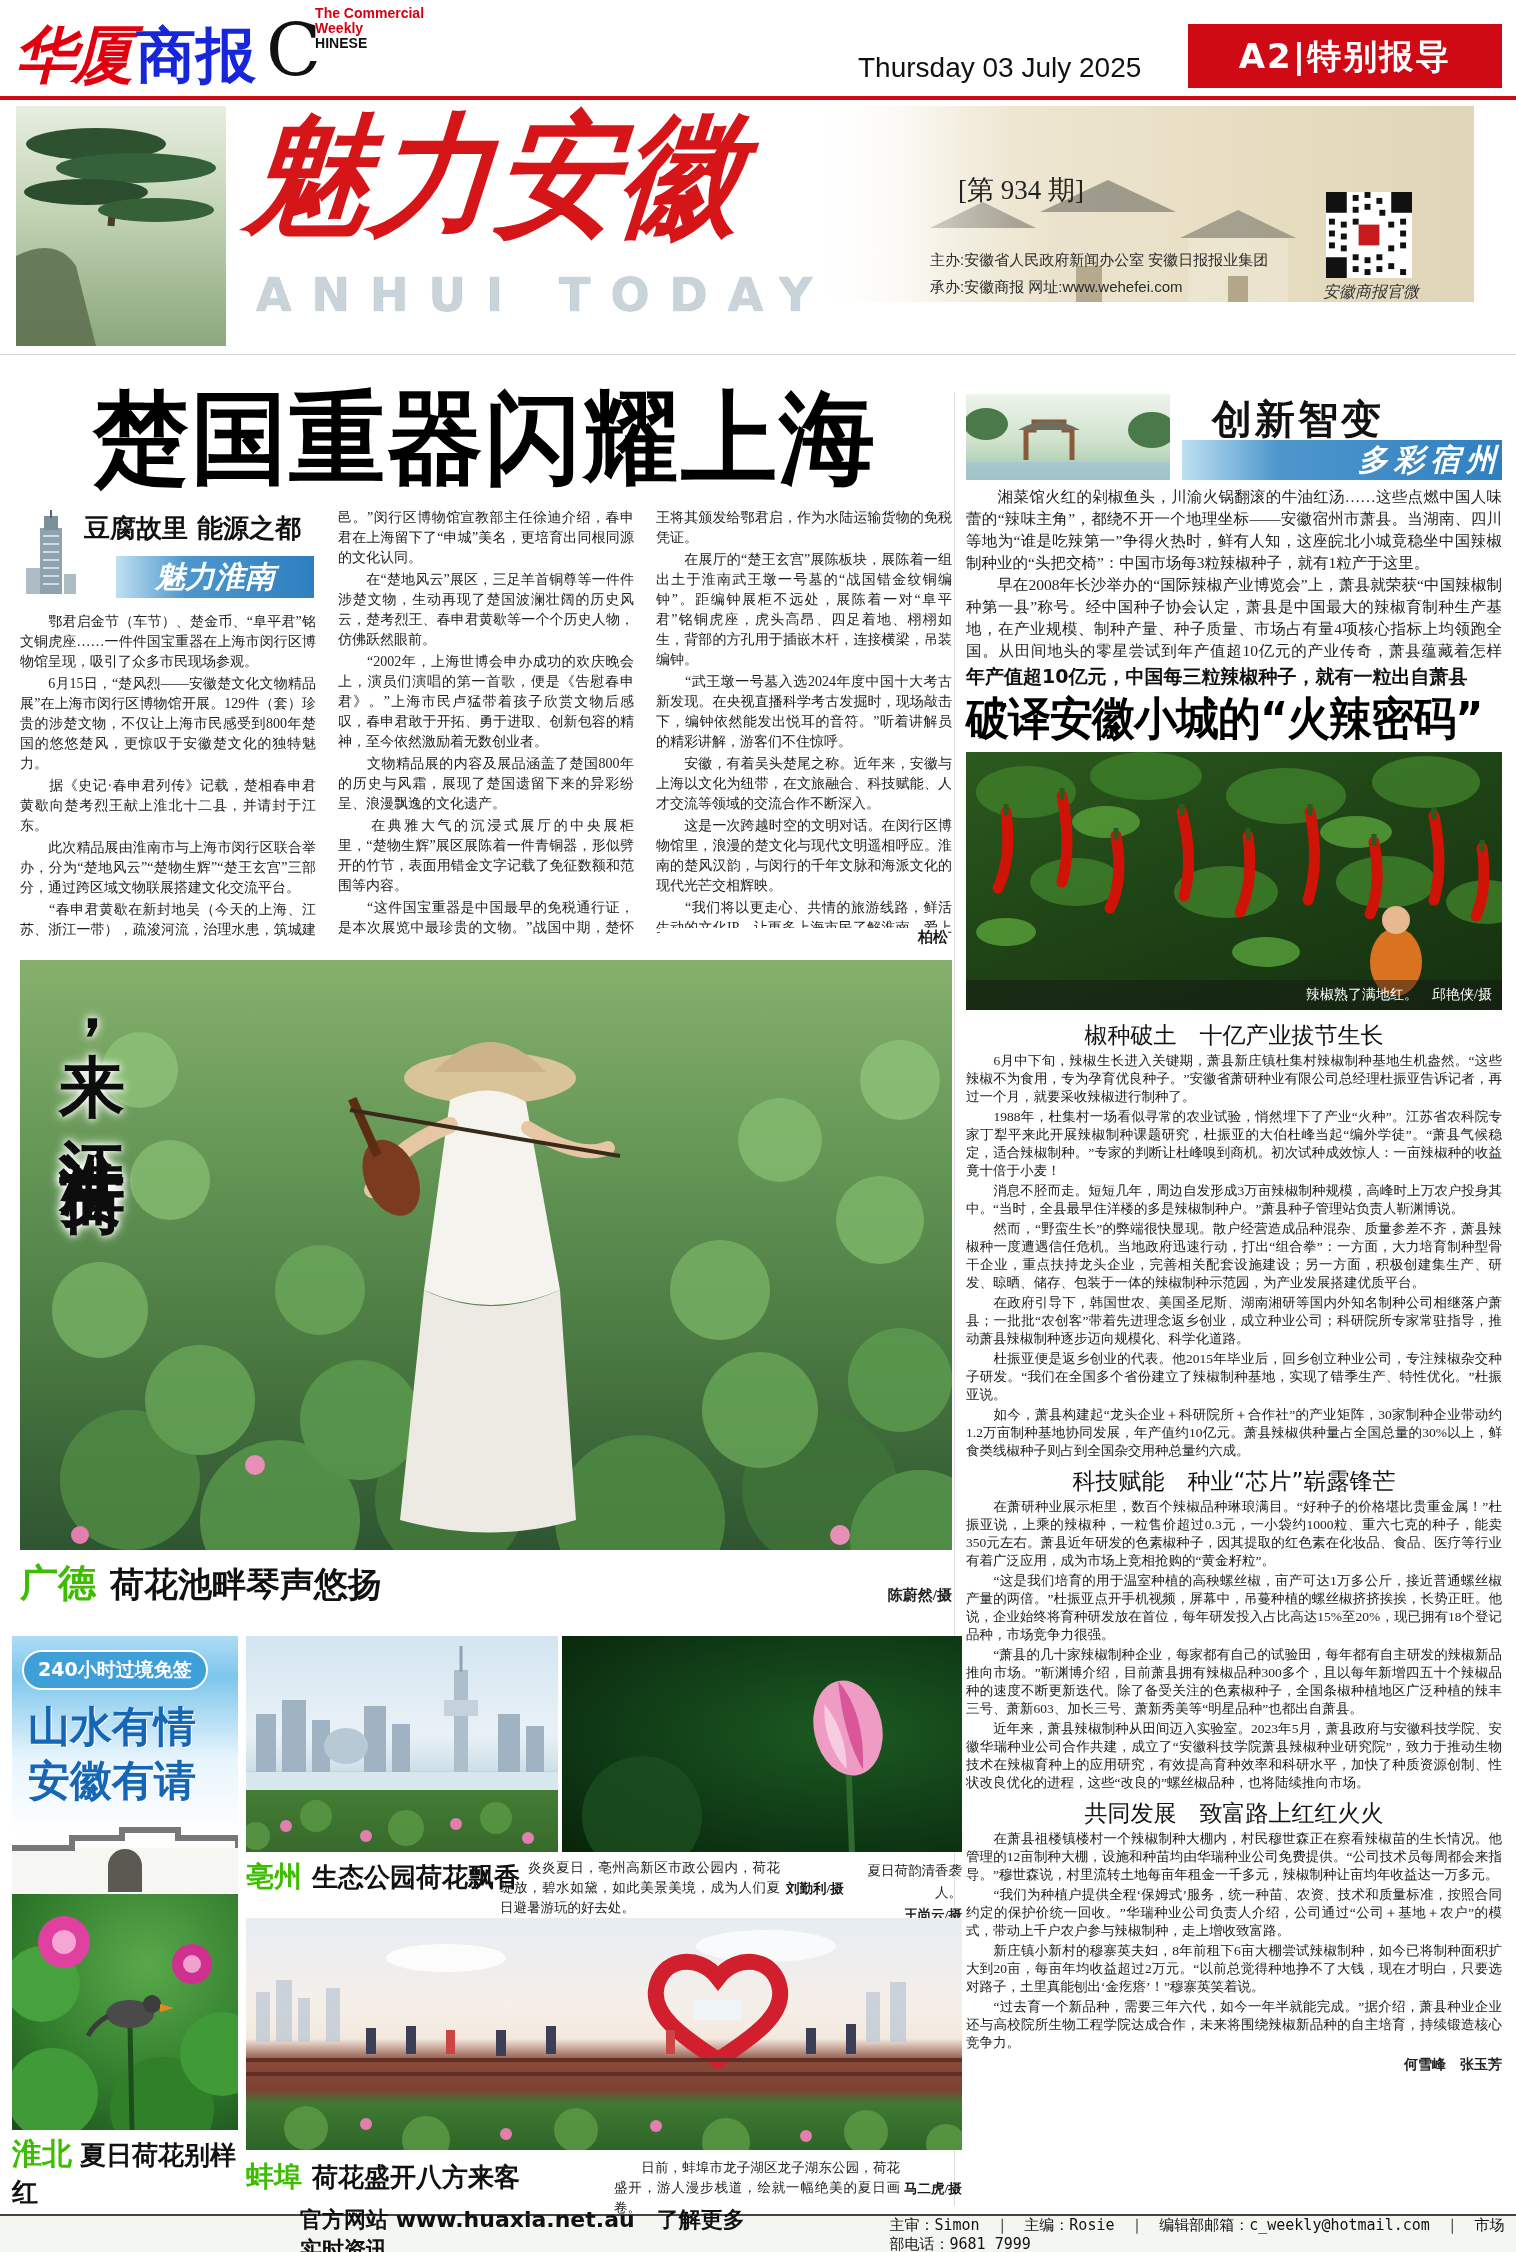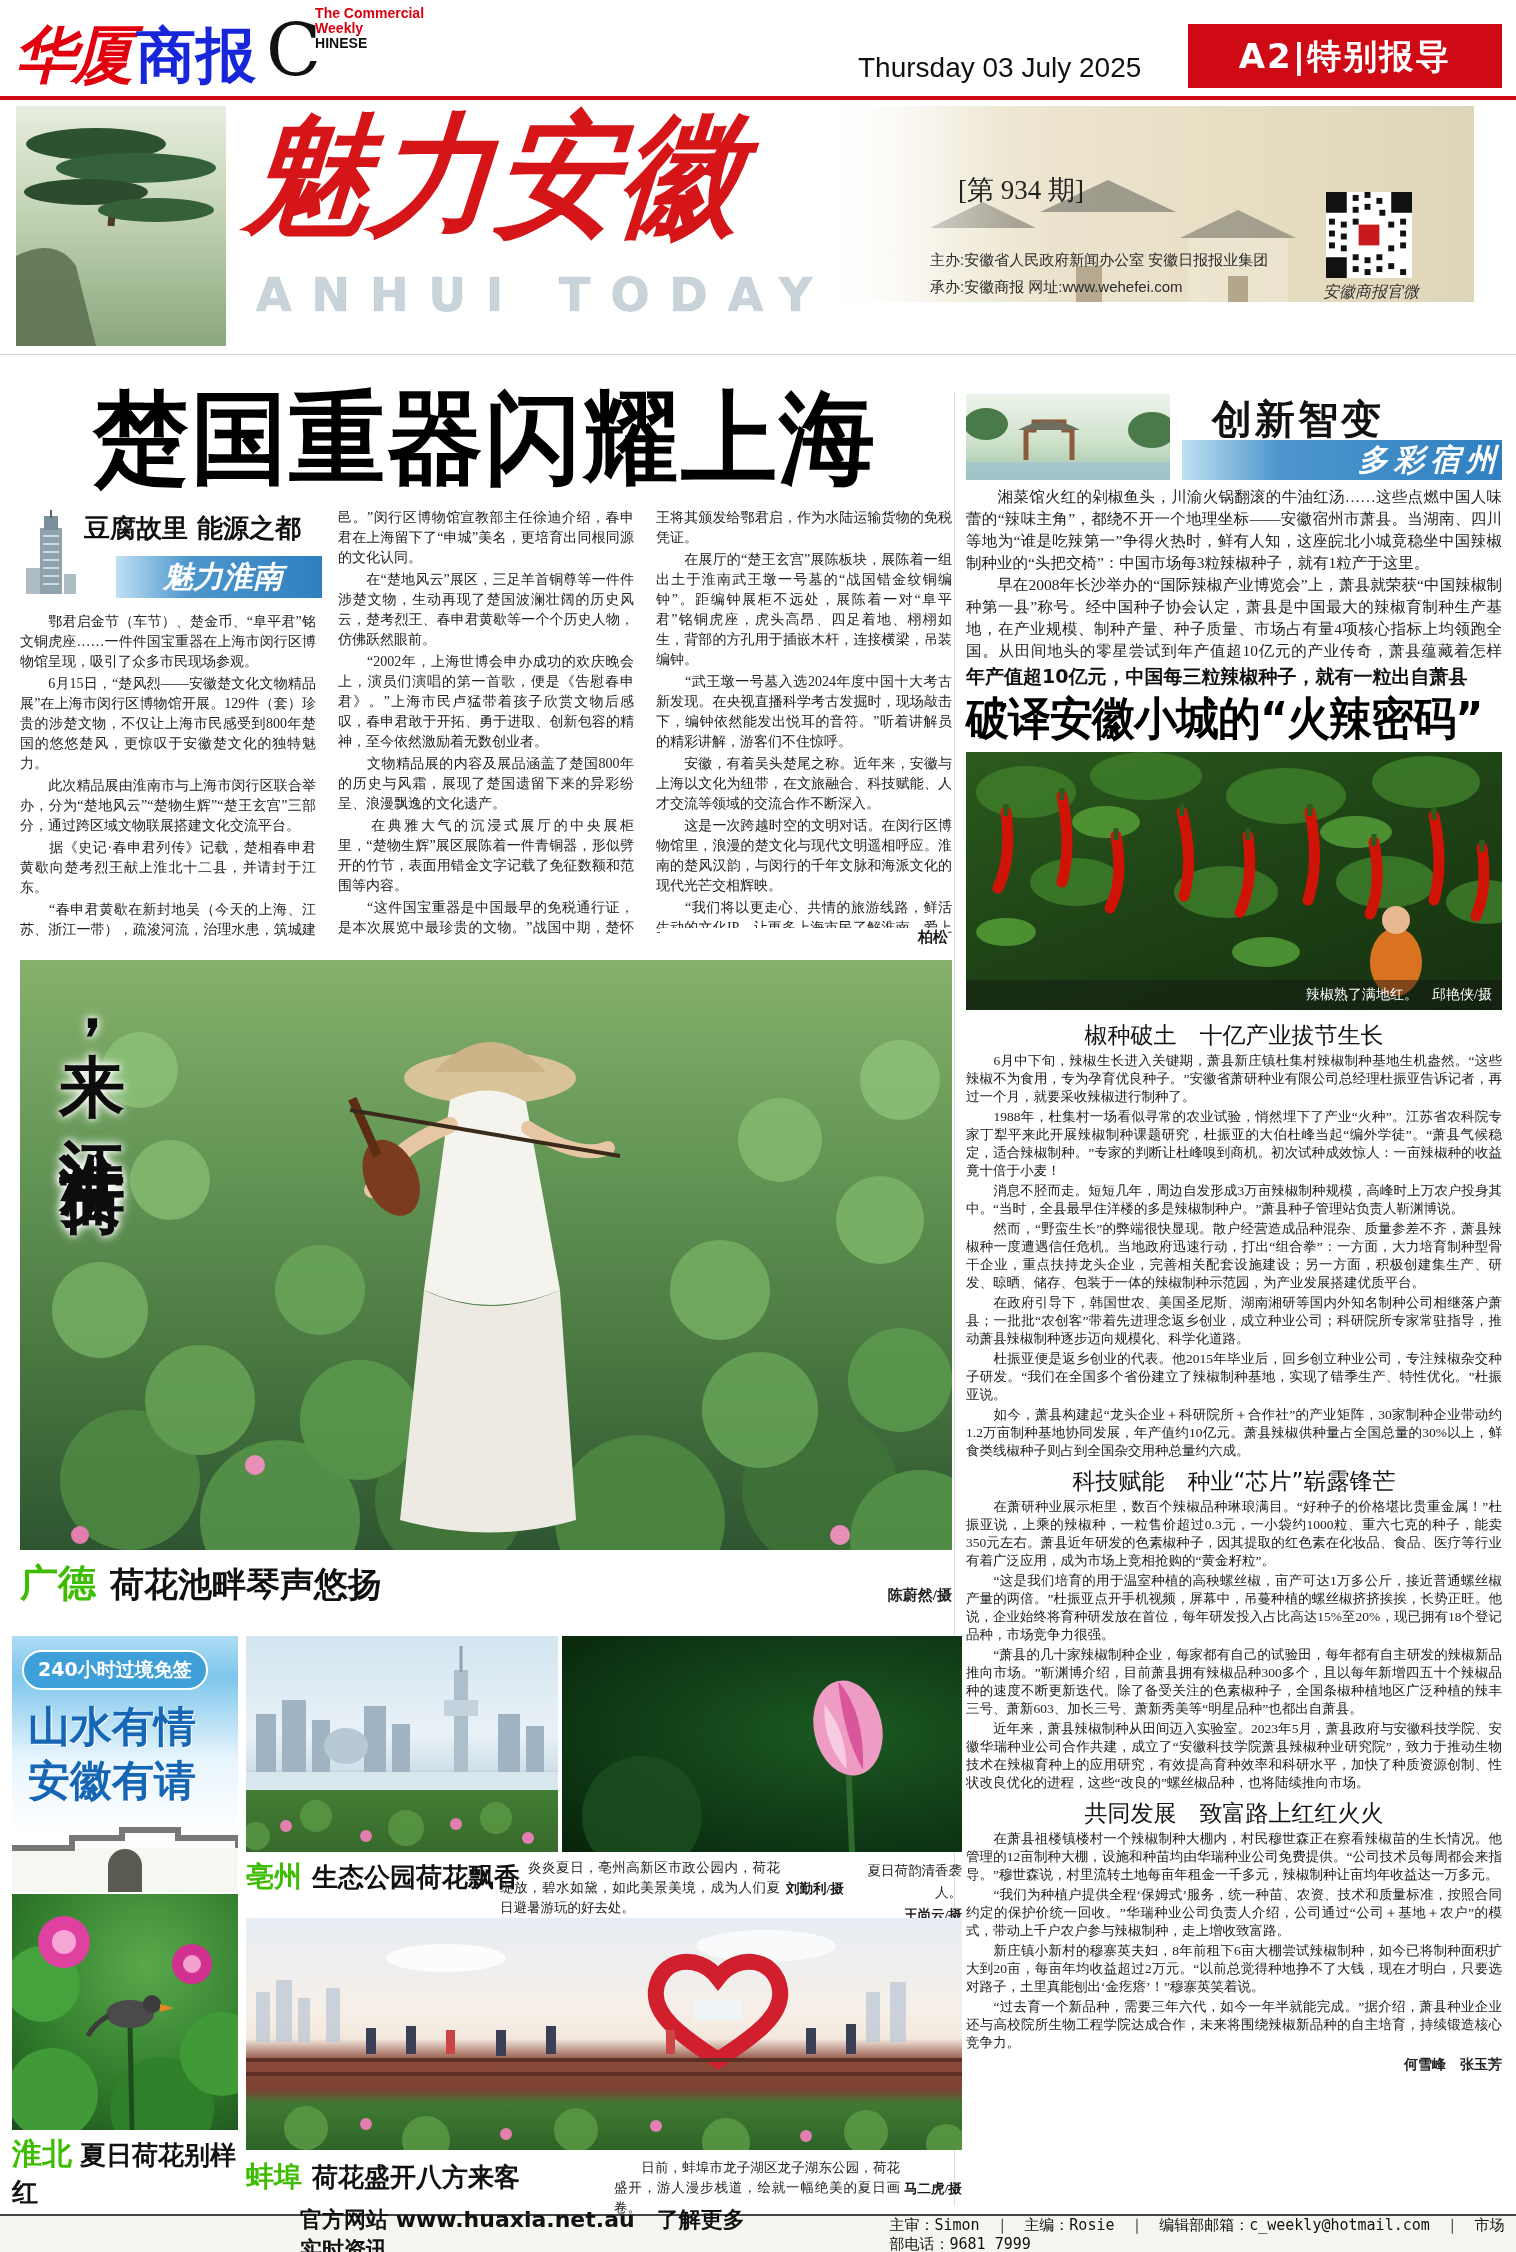--- a/index.html
+++ b/index.html
@@ -34,21 +34,21 @@
   .vdivider{left:954px;top:392px;width:1px;height:1814px;background:#dcdcdc;}
   
   .lead-headline{left:20px;top:382px;width:930px;text-align:center;font-family:"DejaVu Sans",sans-serif;
                  font-weight:900;font-size:96px;line-height:112px;color:#000;letter-spacing:2px;transform:scaleY(1.05);}
   .lead-body{left:20px;top:508px;width:932px;height:446px;column-count:3;column-gap:22px;column-fill:auto;
              overflow:hidden;text-align:justify;font-size:14px;line-height:20px;color:#222;}
   .lead-body p{margin:0 0 2px 0;}
   .kickerbox{width:100%;height:98px;margin-bottom:6px;position:relative;break-inside:avoid;}
   .kicker-l1{position:absolute;left:64px;top:10px;font-family:"DejaVu Sans",sans-serif;font-weight:900;font-size:26px;color:#111;white-space:nowrap;}
   .kicker-l2{position:absolute;left:96px;top:48px;width:198px;height:42px;background:linear-gradient(90deg,#bfe0f2,#4e97cd 35%,#2f7fc0);
-             color:#fff;font-family:"DejaVu Serif",serif;font-style:italic;font-weight:bold;font-size:30px;line-height:42px;text-align:center;padding-left:8px;}
+             color:#fff;font-family:"DejaVu Serif",serif;font-style:italic;font-weight:bold;font-size:30px;line-height:42px;text-align:center;}
   .lead-byline{left:660px;top:928px;width:288px;text-align:right;font-size:15px;font-weight:bold;background:#fff;}
   
   .bigphoto{left:20px;top:960px;width:932px;height:590px;overflow:hidden;
             background:linear-gradient(180deg,#86b06c 0%,#639555 35%,#47753f 70%,#2e5531 100%);}
   .vert-title{left:48px;top:1000px;writing-mode:vertical-rl;font-family:"DejaVu Serif",serif;font-weight:900;
               font-size:66px;color:#0d0d0d;letter-spacing:10px;text-shadow:0 0 6px #fff,0 0 12px #fff;}
   .cap-row{left:20px;top:1558px;width:932px;height:72px;}
   .cap-city{font-family:Liberation Serif, serif;font-weight:900;font-size:38px;color:#3dbd00;}
   .cap-title{font-family:"DejaVu Sans",sans-serif;font-weight:900;font-size:34px;color:#111;margin-left:14px;}
   .cap-text{position:absolute;left:396px;top:2px;width:456px;font-size:15px;line-height:24px;text-align:justify;color:#222;}
@@ -208,22 +208,22 @@
         <g stroke="#e8eef2" stroke-width="1.5">
           <path d="M23,26 h16 M23,34 h16 M23,42 h16 M23,50 h16 M23,58 h16 M23,66 h16 M23,74 h16"></path>
         </g>
       </svg>
       <div class="kicker-l1">豆腐故里  能源之都</div>
       <div class="kicker-l2">魅力淮南</div>
     </div>
     <div>
         <p>　　鄂君启金节（车节）、楚金币、“阜平君”铭文铜虎座……一件件国宝重器在上海市闵行区博物馆呈现，吸引了众多市民现场参观。</p>
         <p>　　6月15日，“楚风烈——安徽楚文化文物精品展”在上海市闵行区博物馆开展。129件（套）珍贵的涉楚文物，不仅让上海市民感受到800年楚国的悠悠楚风，更惊叹于安徽楚文化的独特魅力。</p>
+        <p>　　据《史记·春申君列传》记载，楚相春申君黄歇向楚考烈王献上淮北十二县，并请封于江东。</p>
         <p>　　此次精品展由淮南市与上海市闵行区联合举办，分为“楚地风云”“楚物生辉”“楚王玄宫”三部分，通过跨区域文物联展搭建文化交流平台。</p>
-        <p>　　据《史记·春申君列传》记载，楚相春申君黄歇向楚考烈王献上淮北十二县，并请封于江东。</p>
         <p>　　“春申君黄歇在新封地吴（今天的上海、江苏、浙江一带），疏浚河流，治理水患，筑城建邑。”闵行区博物馆宣教部主任徐迪介绍，春申君在上海留下了“申城”美名，更培育出同根同源的文化认同。</p>
         <p>　　在“楚地风云”展区，三足羊首铜尊等一件件涉楚文物，生动再现了楚国波澜壮阔的历史风云，楚考烈王、春申君黄歇等一个个历史人物，仿佛跃然眼前。</p>
         <p>　　“2002年，上海世博会申办成功的欢庆晚会上，演员们演唱的第一首歌，便是《告慰春申君》。”上海市民卢猛带着孩子欣赏文物后感叹，春申君敢于开拓、勇于进取、创新包容的精神，至今依然激励着无数创业者。</p>
         <p>　　文物精品展的内容及展品涵盖了楚国800年的历史与风霜，展现了楚国遗留下来的异彩纷呈、浪漫飘逸的文化遗产。</p>
         <p>　　在典雅大气的沉浸式展厅的中央展柜里，“楚物生辉”展区展陈着一件青铜器，形似劈开的竹节，表面用错金文字记载了免征数额和范围等内容。</p>
         <p>　　“这件国宝重器是中国最早的免税通行证，是本次展览中最珍贵的文物。”战国中期，楚怀王将其颁发给鄂君启，作为水陆运输货物的免税凭证。</p>
         <p>　　在展厅的“楚王玄宫”展陈板块，展陈着一组出土于淮南武王墩一号墓的“战国错金纹铜编钟”。距编钟展柜不远处，展陈着一对“阜平君”铭铜虎座，虎头高昂、四足着地、栩栩如生，背部的方孔用于插嵌木杆，连接横梁，吊装编钟。</p>
         <p>　　“武王墩一号墓入选2024年度中国十大考古新发现。在央视直播科学考古发掘时，现场敲击下，编钟依然能发出悦耳的音符。”听着讲解员的精彩讲解，游客们不住惊呼。</p>
         <p>　　安徽，有着吴头楚尾之称。近年来，安徽与上海以文化为纽带，在文旅融合、科技赋能、人才交流等领域的交流合作不断深入。</p>
         <p>　　这是一次跨越时空的文明对话。在闵行区博物馆里，浪漫的楚文化与现代文明遥相呼应。淮南的楚风汉韵，与闵行的千年文脉和海派文化的现代光芒交相辉映。</p>

